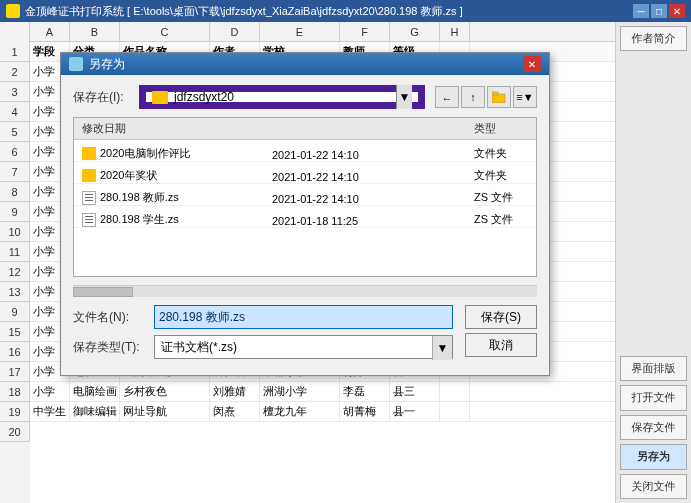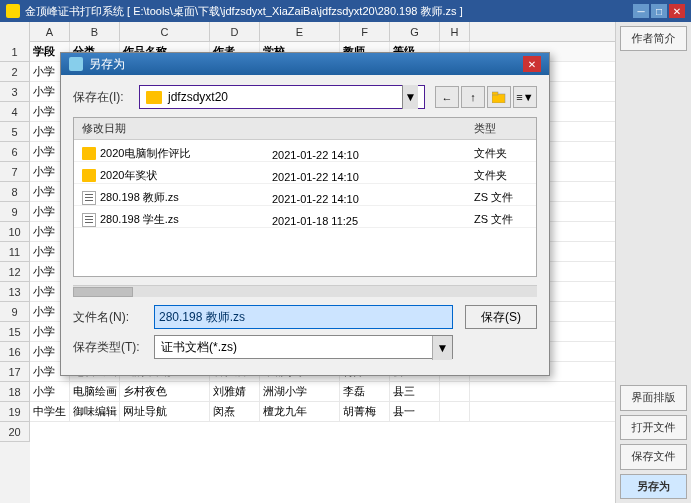--- a/index.html
+++ b/index.html
@@ -213,21 +213,21 @@
     }
     .save-location-label {
       font-size: 12px;
       color: #333;
       width: 60px;
       flex-shrink: 0;
     }
     .save-location-dropdown {
       flex: 1;
       height: 24px;
-      border: 1px solid #4c1d95;
+      border: 7px solid #4c1d95;
       background: white;
       display: flex;
       align-items: center;
       padding: 0 6px;
       gap: 6px;
       font-size: 12px;
     }
     .folder-icon-yellow {
       width: 16px;
       height: 13px;
@@ -738,28 +738,30 @@
               <div class="form-row">
                 <span class="form-label">保存类型(T):</span>
                 <div class="form-select" style="position:relative">
                   <span style="flex:1">证书文档(*.zs)</span>
                   <div class="form-select-arrow">▼</div>
                 </div>
               </div>
             </div>
             <div class="form-buttons">
               <button class="form-btn">保存(S)</button>
+              <button class="form-btn">取消</button>
             </div>
           </div>
         </div>
       </div>
     </div>
   </div>
 
   <div class="right-sidebar">
     <button class="sidebar-btn">作者简介</button>
     <div class="sidebar-spacer"></div>
     <button class="sidebar-btn">界面排版</button>
     <button class="sidebar-btn">打开文件</button>
     <button class="sidebar-btn">保存文件</button>
     <button class="sidebar-btn" style="background:#d0e8ff;font-weight:bold">另存为</button>
+    <button class="sidebar-btn">关闭文件</button>
   </div>
 </div>
 
 </body></html>

